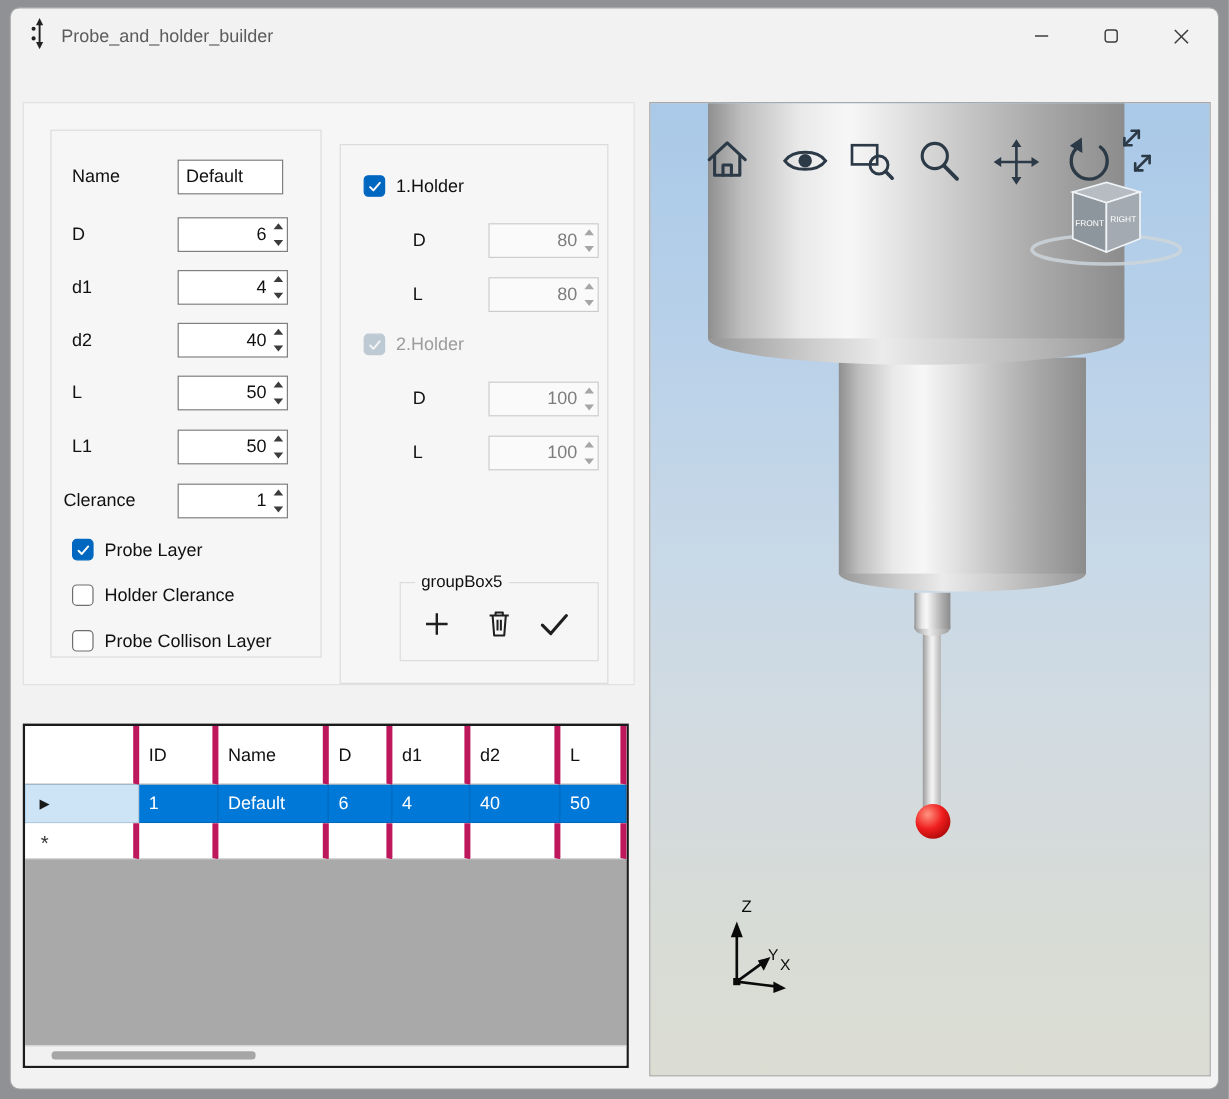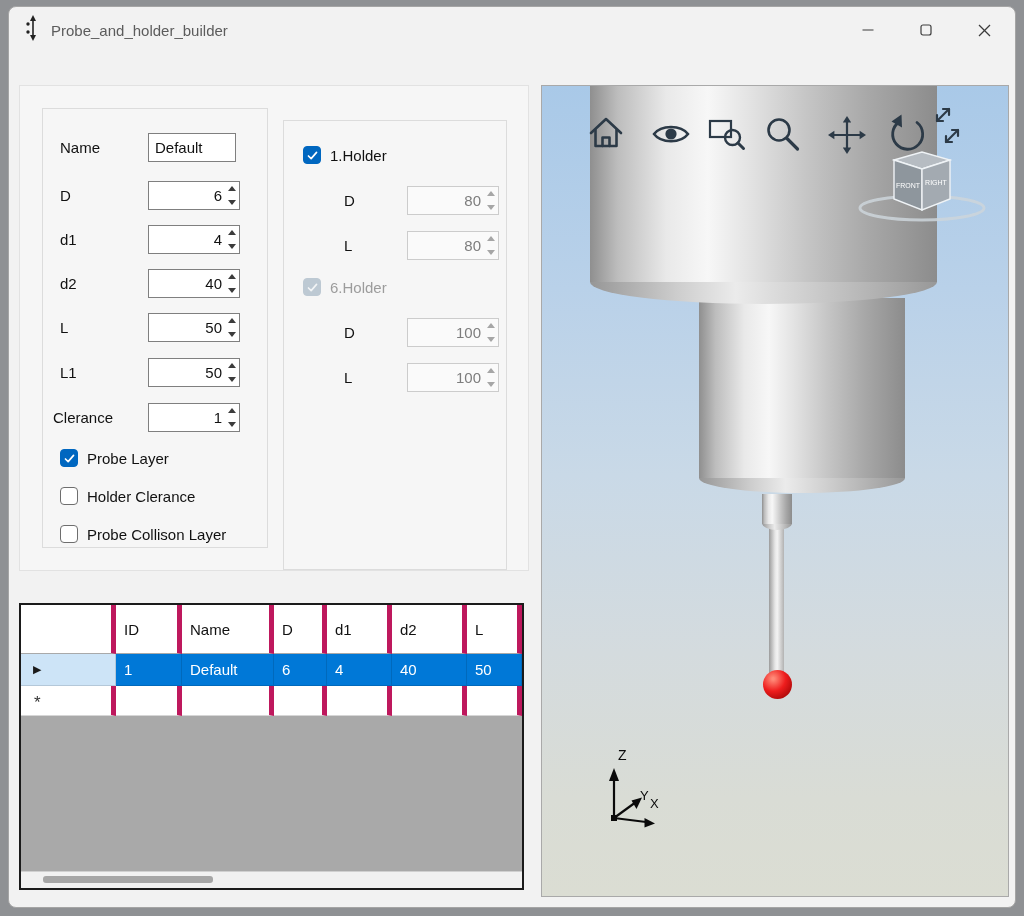--- a/index.html
+++ b/index.html
@@ -264,21 +264,21 @@
             </div>
         </div>
       </div>
 
       <div class="check dis checked" style="left:19px;top:156px;">
         <span class="cbox">
           <svg class="tick" width="11" height="9" viewBox="0 0 12 10">
               <polyline points="1.5,5.5 4.5,8.5 10.5,1.5" fill="none" stroke="#f2f4f6" stroke-width="1.8" stroke-linecap="round" stroke-linejoin="round"></polyline>
             </svg>
         </span>
-        <span class="clabel">6.Holder</span>
+        <span class="clabel">2.Holder</span>
       </div>
 
       <span class="lbl" style="left:60px;top:197px;">D</span>
       <div class="num dis" style="left:123px;top:197px;">
         <input value="100" style="">
         <div class="spins">
           <div class="sb">
               <i class="tu"></i>
             </div>
           <div class="sb">
@@ -293,20 +293,43 @@
         <div class="spins">
           <div class="sb">
               <i class="tu"></i>
             </div>
           <div class="sb">
               <i class="td"></i>
             </div>
         </div>
       </div>
 
+      <div class="gb" style="left:49px;top:364px;width:166px;height:66px;">
+        <span class="legend">groupBox5</span>
+        <div class="icobtn" style="left:10px;top:16px;">
+          <svg width="22" height="22" viewBox="0 0 22 22">
+            <line x1="11" y1="2" x2="11" y2="20" stroke="#1f1f1f" stroke-width="2"></line>
+            <line x1="2" y1="11" x2="20" y2="11" stroke="#1f1f1f" stroke-width="2"></line>
+          </svg>
+        </div>
+        <div class="icobtn" style="left:62px;top:16px;">
+          <svg width="22" height="24" viewBox="0 0 22 24" fill="none" stroke="#1f1f1f" stroke-width="1.7" stroke-linejoin="round">
+            <line x1="3" y1="5" x2="19" y2="5"></line>
+            <path d="M8 5 V2.5 H14 V5"></path>
+            <path d="M5.5 5 L6.8 21.5 H15.2 L16.5 5"></path>
+            <line x1="9.6" y1="8.5" x2="9.6" y2="17.5"></line>
+            <line x1="12.4" y1="8.5" x2="12.4" y2="17.5"></line>
+          </svg>
+        </div>
+        <div class="icobtn" style="left:108px;top:16px;">
+          <svg width="26" height="20" viewBox="0 0 26 20">
+            <polyline points="3,11 10,18 23,3" fill="none" stroke="#1f1f1f" stroke-width="2.6" stroke-linecap="round" stroke-linejoin="round"></polyline>
+          </svg>
+        </div>
+      </div>
     </div>
   </div>
 
   <div class="tbl">
     <div class="trow hrow">
       <div class="tc c0"></div>
       <div class="tc c1">ID</div>
       <div class="tc c2">Name</div>
       <div class="tc c3">D</div>
       <div class="tc c4">d1</div>

